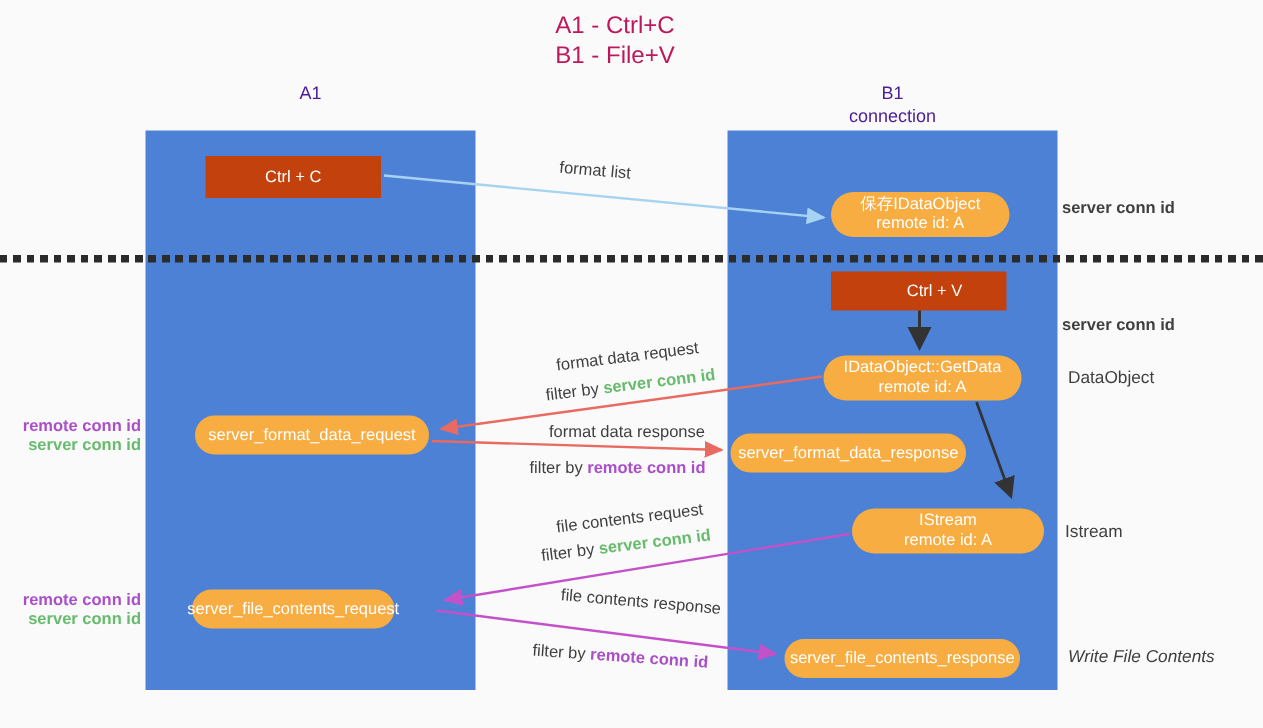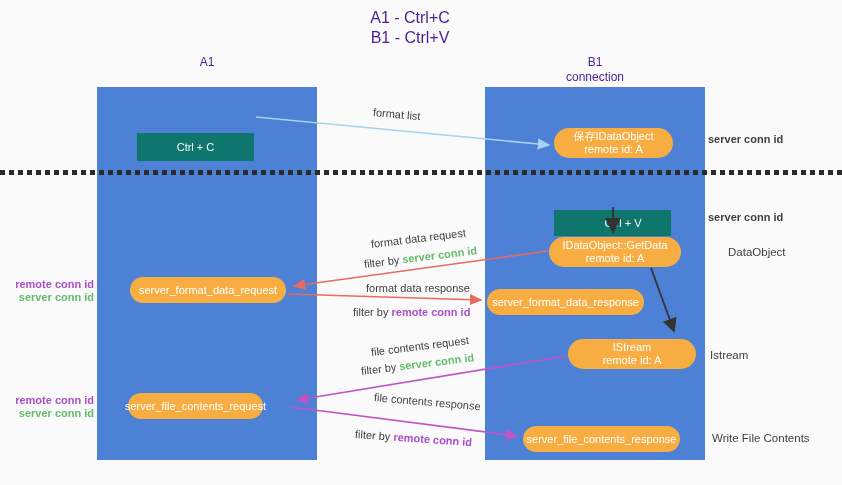--- a/index.html
+++ b/index.html
@@ -1,37 +1,37 @@
 <!DOCTYPE html>
 <html><head>
 <meta charset="utf-8">
 <style>
   * { margin:0; padding:0; box-sizing:border-box; }
   body { font-family:"Liberation Sans", sans-serif; background:#fafafa; }
   #stage { position:relative; width:842px; height:485px; background:#fafafa; overflow:hidden; }
 
   .title { position:absolute; left:330px; top:8px; width:160px; text-align:center;
-           font-size:16px; line-height:20px; color:#4c1d95; }
+           font-size:16px; line-height:20px; color:#be185d; }
 
   .lane { position:absolute; top:87px; width:220px; height:373px; background:#4d81d6; z-index:1; }
   .lane-left  { left:97px; }
   .lane-right { left:485px; }
 
   .lane-header { position:absolute; top:55px; width:220px; text-align:center;
                  font-size:12px; line-height:15px; color:#4c1d95; z-index:2; }
   .lane-header.lh-left  { left:97px; }
   .lane-header.lh-right { left:485px; }
 
   .dotted-line { position:absolute; left:0; top:170px; width:842px; height:5px; z-index:3;
                  background:repeating-linear-gradient(90deg,#2b2b2b 0 5px,transparent 5px 9px); }
 
   .node { position:absolute; display:flex; flex-direction:column; justify-content:center;
           align-items:center; color:#ffffff; font-size:11px; line-height:13px;
           text-align:center; z-index:5; }
-  .node-green  { background:#0f766e;margin-top:29px; }
+  .node-green  { background:#c2410c; }
   .node-orange { background:#f8ad42;border-radius:15px; }
 
   .n-ctrl-c   { left:137px; top:104px; width:117px; height:28px; }
   .n-save     { left:554px; top:128px; width:119px; height:30px; }
   .n-ctrl-v   { left:554px; top:181px; width:117px; height:26px;padding-left:21px; }
   .n-getdata  { left:549px; top:237px; width:132px; height:30px; }
   .n-fmt-req  { left:130px; top:277px; width:156px; height:26px; }
   .n-fmt-resp { left:487px; top:289px; width:157px; height:26px; }
   .n-istream  { left:568px; top:339px; width:128px; height:30px; }
   .n-file-req { left:128px; top:393px; width:135px; height:26px; }
@@ -54,21 +54,21 @@
                 font-size:11px; font-weight:bold; line-height:13px; }
   .left-block .plain { font-weight:normal; font-size:11.5px; color:#3f3f3f; line-height:15px; }
 </style>
 </head>
 <body>
 
 <div id="stage">
 
   <div class="title">
     <div>A1 - Ctrl+C</div>
-    <div>B1 - Ctrl+V</div>
+    <div>B1 - File+V</div>
   </div>
 
   <div class="lane-header lh-left">
     <div>A1</div>
   </div>
   <div class="lane-header lh-right">
     <div>B1</div>
     <div>connection</div>
   </div>
 
@@ -157,23 +157,23 @@
     <span>filter by </span><span class="green-id">server conn id</span>
   </div>
 
   <div class="flow-label tilt-dn" style="left:374px; top:391px;">file contents response</div>
   <div class="flow-label tilt-dn2" style="left:355px; top:428px;">
     <span>filter by </span><span class="purple-id">remote conn id</span>
   </div>
 
   <div class="side-label side-id green-id" style="left:708px; top:133px;">server conn id</div>
   <div class="side-label side-id green-id" style="left:708px; top:211px;">server conn id</div>
-  <div class="side-label" style="left:728px; top:246px;">DataObject</div>
+  <div class="side-label" style="left:712px; top:246px;">DataObject</div>
   <div class="side-label" style="left:710px; top:349px;">Istream</div>
-  <div class="side-label" style="left:712px; top:432px;">Write File Contents</div>
+  <div class="side-label" style="left:712px; top:432px;font-style:italic;">Write File Contents</div>
 
   <div class="left-block" style="left:0; top:278px;">
     <div class="purple-id">remote conn id</div>
     <div class="green-id">server conn id</div>
   </div>
 
   <div class="left-block" style="left:0; top:394px;">
     <div class="purple-id">remote conn id</div>
     <div class="green-id">server conn id</div>
   </div>

